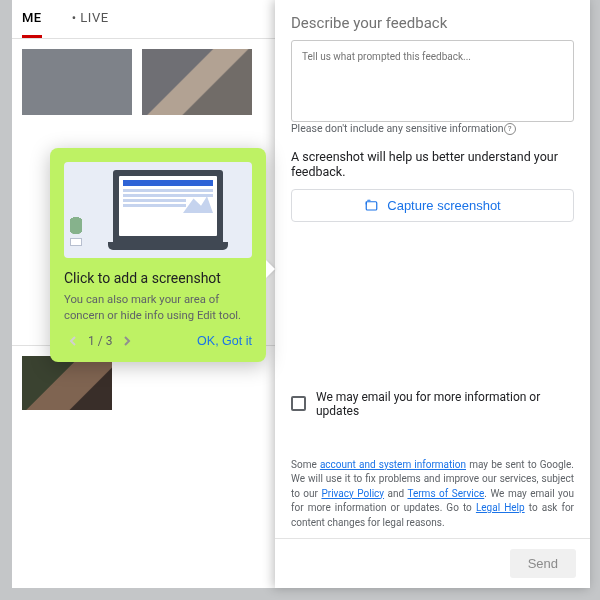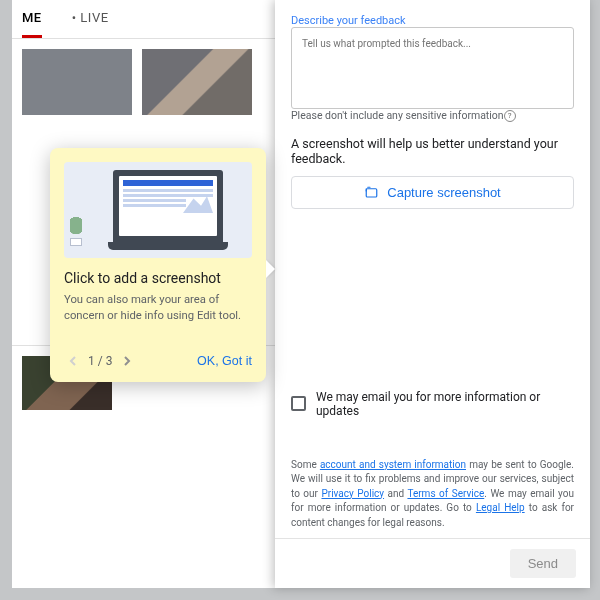--- a/index.html
+++ b/index.html
@@ -37,21 +37,21 @@
   }
   .p-head {
     display:flex; align-items:center; justify-content:space-between;
     padding: 14px 16px;
     border-bottom: 1px solid #e3e3e3;
   }
   .p-head h1 { font-size: 15px; font-weight: 500; color: #202124;}
   .xbtn { background:none;border:none;cursor:pointer;padding:4px;}
   .xbtn svg{width:16px;height:16px;stroke:#444;stroke-width:2;}
   .p-body { padding: 14px 16px 8px; flex: 1; display:flex; flex-direction:column;}
-  .label { font-size: 11px; color:#3b82f6; }
+  .label { font-size: 15px; color:#737373; margin-bottom:8px;}
   textarea.fb {
     width:100%; height:82px; border:1px solid #c8c8c8; border-radius:3px;
     padding:10px 10px; font-family:inherit; font-size:10px; color:#6b6b6b; resize:none;
     outline:none;
   }
   .hint { font-size:10.5px; color:#5f6368; display:flex; align-items:center; }
   .hint .qicon{width:12px;height:12px;border:1px solid #888;border-radius:50%;font-size:8px;line-height:10px;text-align:center;color:#666;}
   .shpara{font-size:12.5px;color:#202124;margin-top:14px;margin-bottom:10px;}
   .capbtn{
     width:100%; border:1px solid #dadce0; border-radius:4px; background:#fff;
@@ -63,21 +63,21 @@
   .mailrow{display:flex;align-items:center;gap:10px;font-size:12px;color:#202124;margin:4px 0 12px;}
   .chk{width:15px;height:15px;border:2px solid #5f6368;border-radius:2px;flex:none;}
   .legal{font-size:10px;color:#5f6368;line-height:1.45;text-align:justify;margin-top:28px;}
   .legal a{color:#1a73e8;text-decoration:underline;}
   .p-foot{border-top:1px solid #e3e3e3;padding:10px 14px;display:flex;justify-content:flex-end;}
   .sendbtn{background:#f0f0f0;border:none;border-radius:3px;padding:7px 18px;font-size:13px;color:#8b8b8b;cursor:pointer;}
 
   
   .coach{
     position:absolute; left:50px; top:148px;
-    width:216px; background:#fef9c3; border-radius:8px;
+    width:216px; background:#bef264; border-radius:8px;
     box-shadow:0 4px 20px rgba(0,0,0,.25);
     padding:14px 14px 12px;
   }
   .coach::after{
     content:""; position:absolute; top:112px; right:-9px;
     border-top:9px solid transparent; border-bottom:9px solid transparent;
     border-left:9px solid #fff;
     filter: drop-shadow(1px 0 1px rgba(0,0,0,.1));
   }
   .illus{
@@ -89,21 +89,21 @@
   .plant .leaves{width:12px;height:24px;background:radial-gradient(circle at 50% 40%,#86b28c 55%,transparent 56%);margin-bottom:-2px;}
   .laptop{position:absolute;left:44px;bottom:8px;width:120px;}
   .lp-screen{width:110px;height:72px;background:#404853;border-radius:3px 3px 0 0;margin:0 auto;padding:6px;}
   .lp-inner{background:#fff;height:100%;border-radius:1px;padding:4px;}
   .lp-top{height:6px;background:#2e63d6;margin-bottom:3px;}
   .lp-line{height:3px;background:#c5d3ee;margin:2px 0;}
   .lp-line.s{width:70%;}
   .lp-pic{width:30px;height:24px;background:#c5d3ee;float:right;margin-top:-20px;clip-path:polygon(0 100%,35% 40%,60% 70%,80% 30%,100% 100%);}
   .lp-base{height:8px;background:#404853;border-radius:0 0 5px 5px;}
   .coach h3{font-size:14px;font-weight:400;color:#202124;margin-bottom:6px;}
-  .coach p{font-size:11.3px;color:#5f6368;line-height:1.4;margin-bottom:28px;}
+  .coach p{font-size:11.3px;color:#5f6368;line-height:1.4;margin-bottom:8px;}
   .coach-foot{display:flex;align-items:center;justify-content:space-between;}
   .nav{display:flex;align-items:center;gap:6px;font-size:12px;color:#5f6368;}
   .chev{width:18px;height:18px;display:flex;align-items:center;justify-content:center;background:none;border:none;cursor:pointer;}
   .chev svg{width:10px;height:10px;stroke:#909090;stroke-width:2;fill:none;}
   .chev.dis svg{stroke:#d0d0d0;}
   .okbtn{background:none;border:none;color:#1a73e8;font-size:12.5px;font-weight:500;cursor:pointer;}
 
   .bgovr{position:absolute;inset:0;background:rgba(200,202,205,.0);}
 </style>
 </head>

